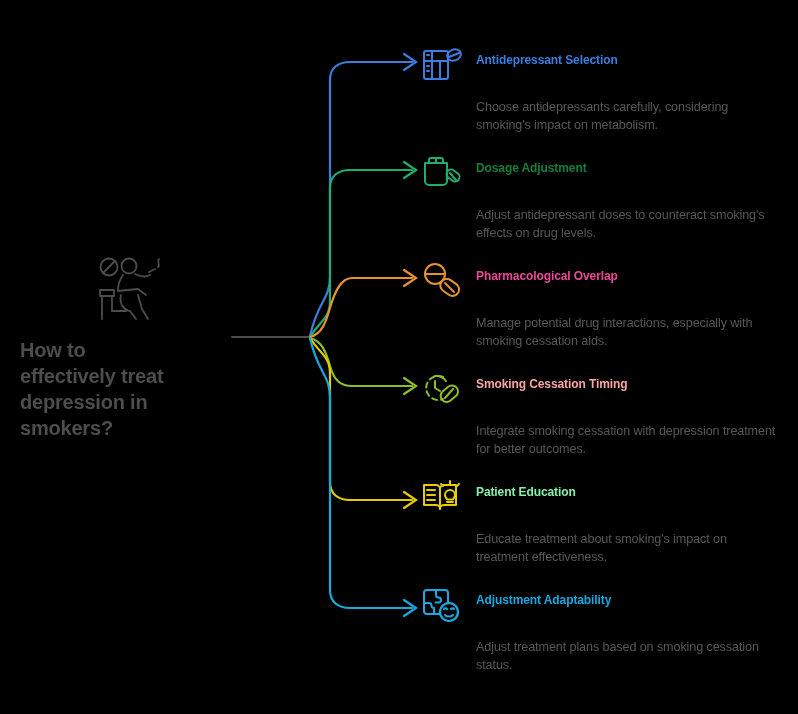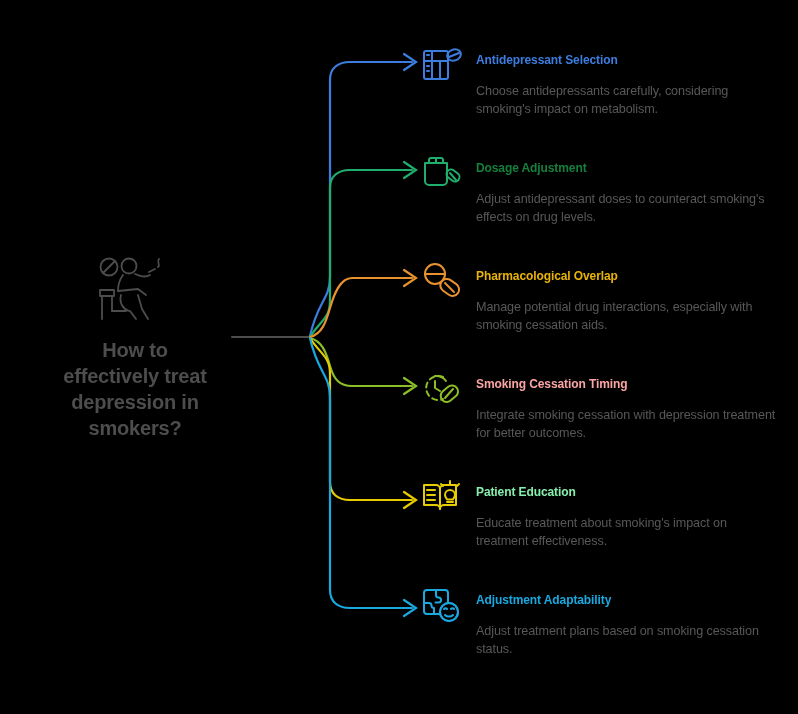--- a/index.html
+++ b/index.html
@@ -11,21 +11,20 @@
   #canvas{position:absolute;left:0;top:0;width:798px;height:714px;}
 
   
   #wires{position:absolute;left:0;top:0;width:798px;height:714px;}
 
   
   .center-node{
     position:absolute;
     left:20px;top:255px;
     width:230px;
-    text-align:center;
   }
   .center-icon{
     width:90px;height:70px;
     margin:0 auto 12px auto;
     display:block;
   }
   .center-title{
     color:#4d4d4d;
     font-size:20px;
     font-weight:bold;
@@ -37,21 +36,21 @@
   
   .item{position:absolute;left:420px;width:360px;}
   .item-icon{position:absolute;left:0px;top:0px;width:44px;height:42px;}
   .item-head{
     position:absolute;left:56px;top:8px;
     font-size:12px;font-weight:bold;
     letter-spacing:-0.1px;
     white-space:nowrap;
   }
   .item-body{
-    position:absolute;left:56px;top:38px;
+    position:absolute;left:56px;top:54px;
     width:300px;
     color:#58585a;
     font-size:12.6px;
     line-height:17.5px;
     letter-spacing:-0.1px;
   }
 
   .i1{top:45px;}
   .i2{top:153px;}
   .i3{top:261px;}
@@ -142,21 +141,21 @@
     <div class="item-body">Adjust antidepressant doses to counteract smoking's effects on drug levels.</div>
   </div>
 
   <div class="item i3">
     <svg class="item-icon" viewBox="0 0 44 42" xmlns="http://www.w3.org/2000/svg" fill="none" stroke="#e8922f" stroke-width="2" stroke-linecap="round" stroke-linejoin="round">
       <circle cx="15" cy="13" r="10"></circle>
       <line x1="5" y1="13" x2="25" y2="13"></line>
       <rect x="20" y="20" width="20" height="13" rx="6.5" transform="rotate(35 30 26)"></rect>
       <line x1="25" y1="22" x2="34" y2="31"></line>
     </svg>
-    <div class="item-head" style="color:#eab308">Pharmacological Overlap</div>
+    <div class="item-head" style="color:#ec4899">Pharmacological Overlap</div>
     <div class="item-body">Manage potential drug interactions, especially with smoking cessation aids.</div>
   </div>
 
   <div class="item i4">
     <svg class="item-icon" viewBox="0 0 44 42" xmlns="http://www.w3.org/2000/svg" fill="none" stroke="#8cbf26" stroke-width="2" stroke-linecap="round" stroke-linejoin="round">
       <path d="M23,8 A12,12 0 1 0 23,30" stroke-dasharray="5 4"></path>
       <path d="M15,7 A12,12 0 0 1 26,12"></path>
       <polyline points="15,12 15,19 20,22"></polyline>
       <rect x="20" y="19" width="19" height="12" rx="6" transform="rotate(-40 29 25)"></rect>
       <line x1="25" y1="29" x2="33" y2="20"></line>

